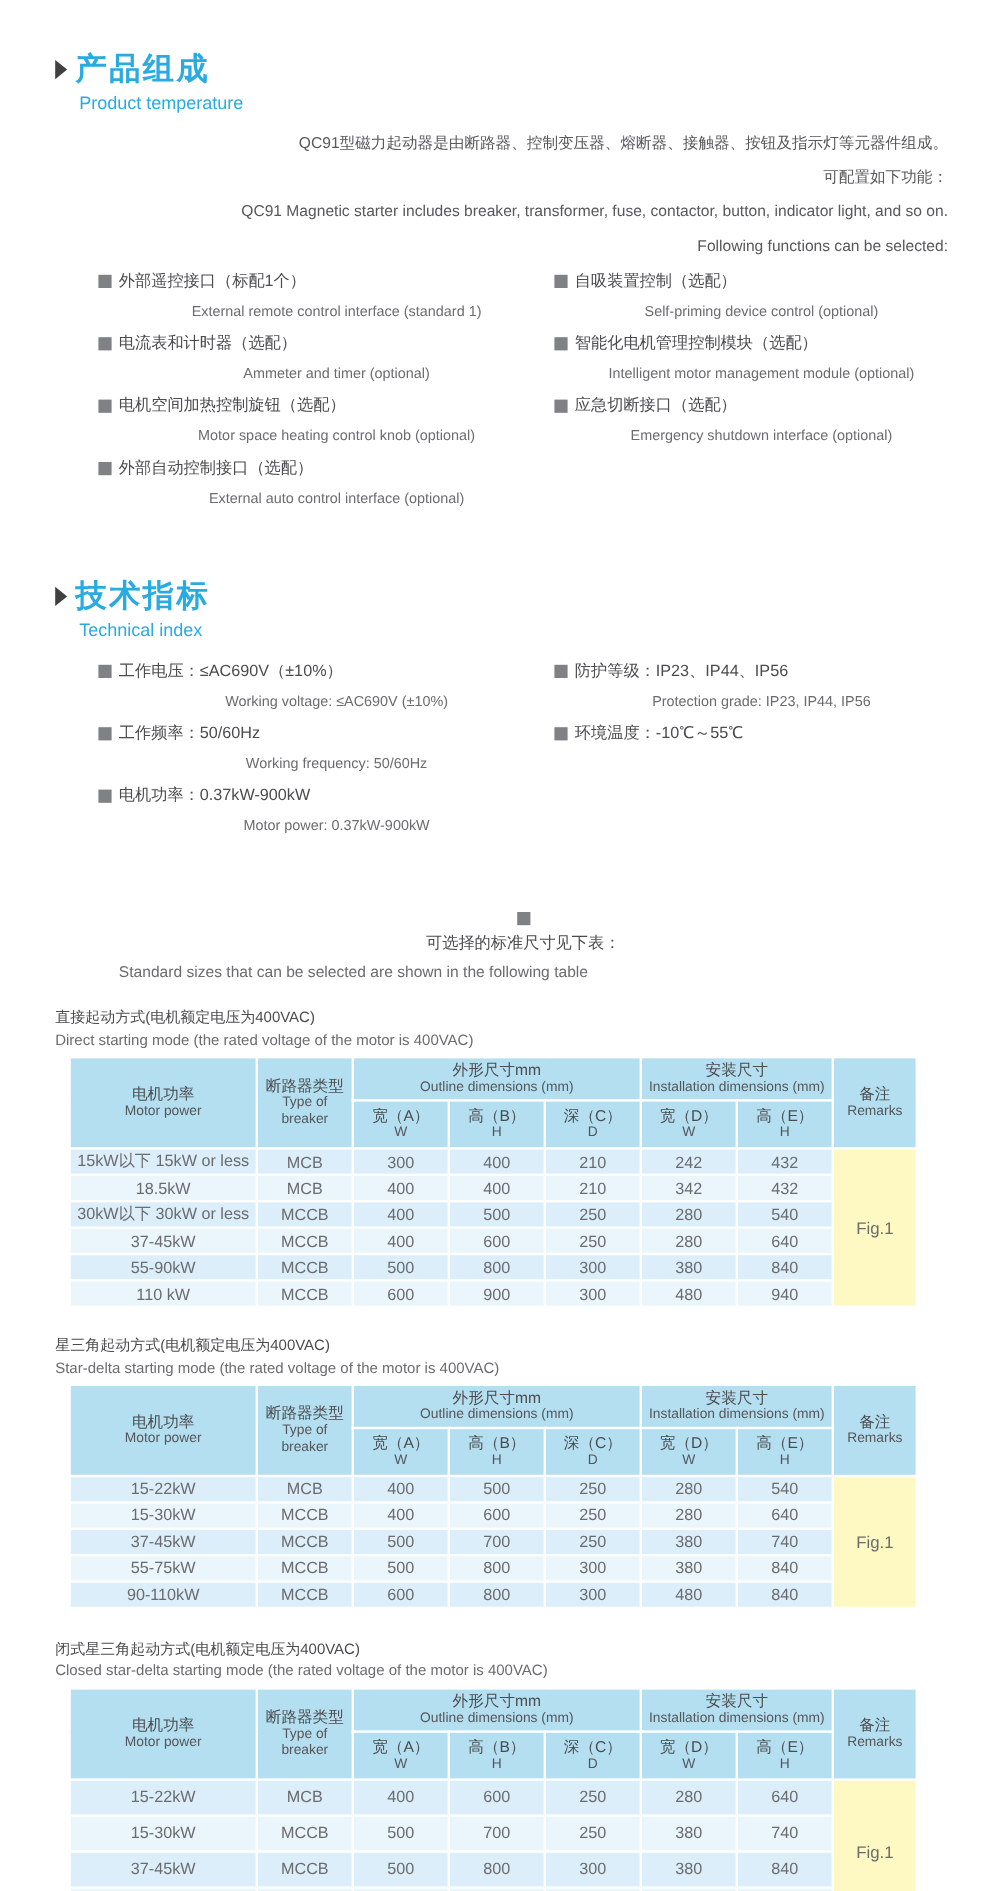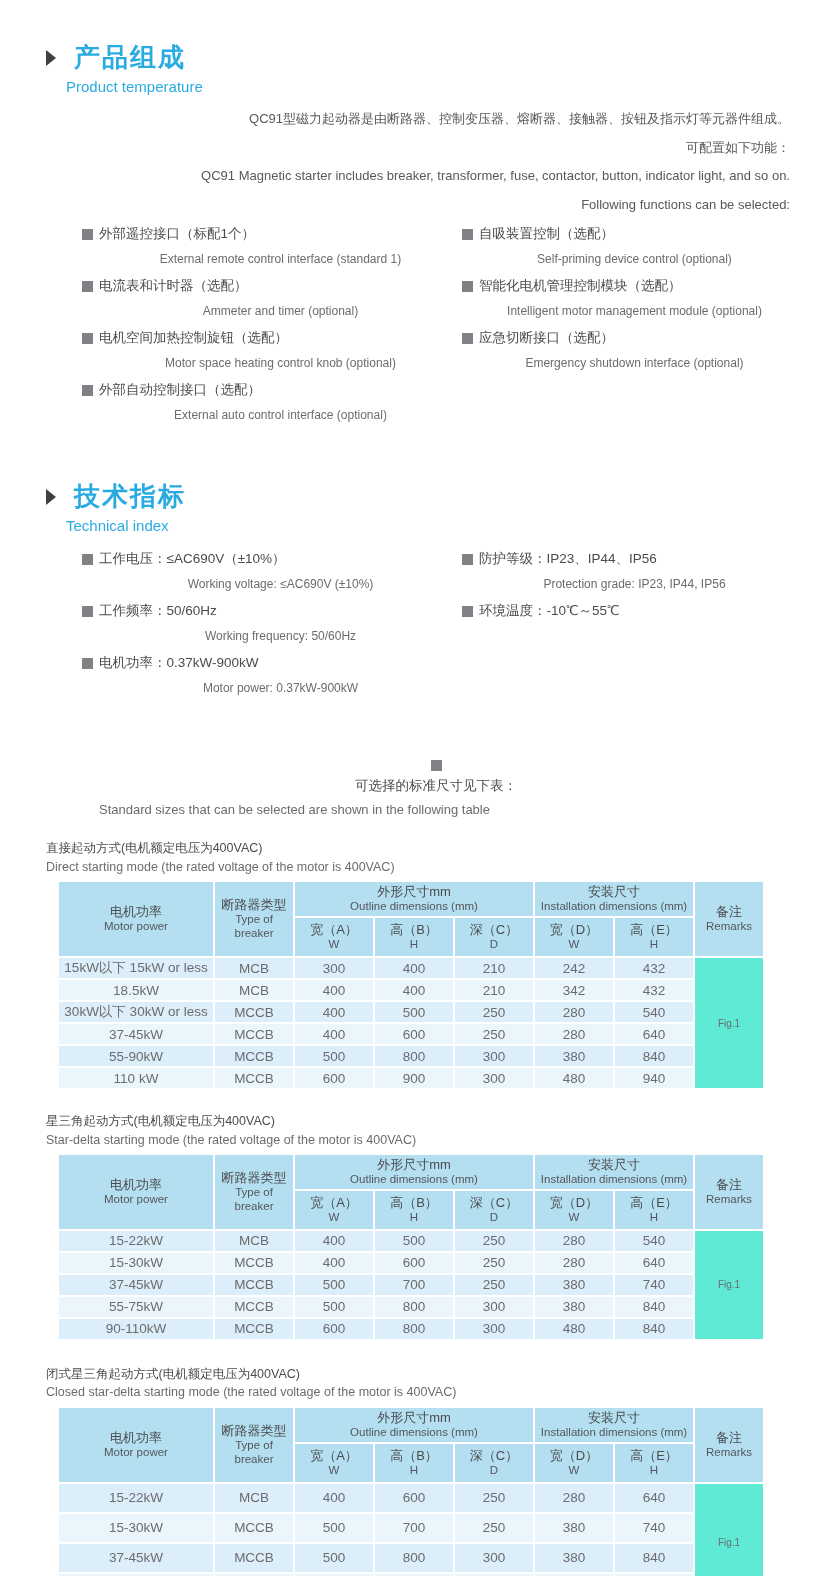--- a/index.html
+++ b/index.html
@@ -4,21 +4,21 @@
 <style>
   * { margin:0; padding:0; box-sizing:border-box; }
   html,body { background:#ffffff; }
   .page {
     width:830px; height:1576px; background:#ffffff; overflow:hidden;
     font-family:"Liberation Sans", sans-serif; position:relative;
   }
   .content { padding:40px 40px 0 46px; }
 
   
-  .sec-title-row { display:flex; align-items:center; gap:18px; }
+  .sec-title-row { display:flex; align-items:center; gap:7px; }
   .tri { width:0; height:0; border-left:10px solid #3f4042;
          border-top:8px solid transparent; border-bottom:8px solid transparent; }
   .sec-title-zh { font-size:26px; font-weight:bold; color:#29abe2; letter-spacing:2px; }
   .sec-title-en { font-size:15px; color:#29abe2; margin:3px 0 0 20px; }
 
   
   .paras { margin:16px 0 0 36px; font-size:13px; color:#57585a; }
   .paras p { margin-bottom:13px; line-height:1.2;text-align:right; }
 
   
@@ -47,21 +47,21 @@
 
   table { border-collapse:collapse; table-layout:fixed; width:706px; margin-left:11px; }
   th, td { border:2px solid #ffffff; text-align:center; vertical-align:middle; }
   thead th { background:#b4dff1; font-weight:normal; color:#4b4c4e; padding:2px 1px; }
   thead .r1 th { height:36px; }
   thead .r2 th { height:40px; }
   .th-zh { display:block; font-size:13px; line-height:1.25; }
   .th-en { display:block; font-size:11.5px; line-height:1.2; color:#55565a; }
   tbody td { color:#6b6c6f; font-size:13.5px; background:#dceef9; padding:0 2px; }
   tbody tr:nth-child(even) td { background:#eaf6fc; }
-  tbody td.remark-cell { background:#5eead4; font-size:10px; }
+  tbody td.remark-cell { background:#fef9c3; font-size:14px; }
   .t1 tbody td, .t2 tbody td { height:22px; }
   .t3 tbody td { height:30px; }
 </style>
 </head>
 <body>
 
 <div class="page">
   <div class="content">
 
     <div>

